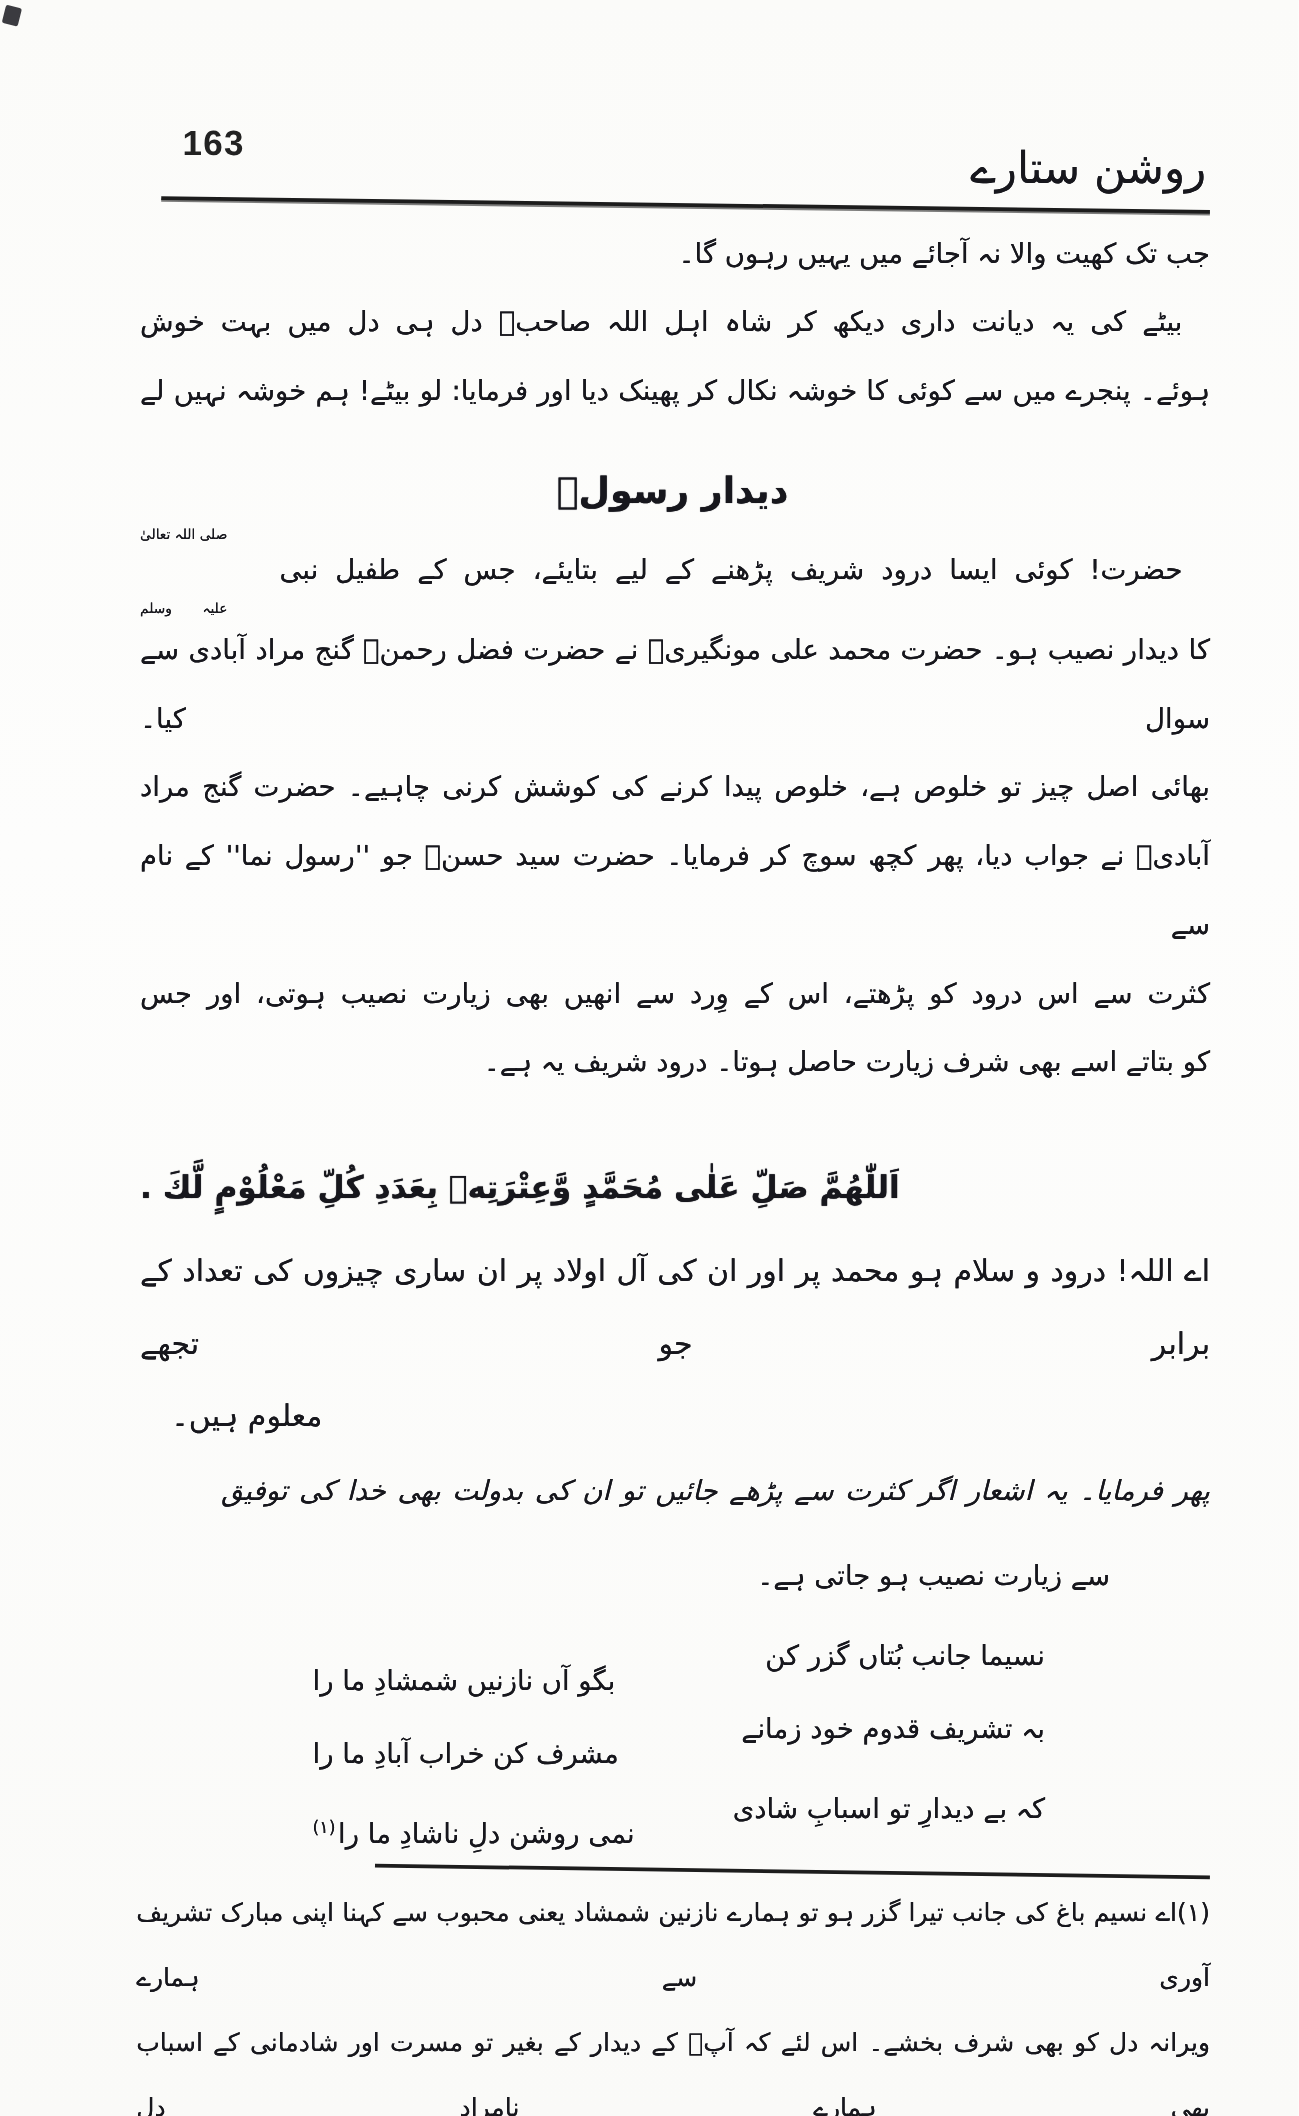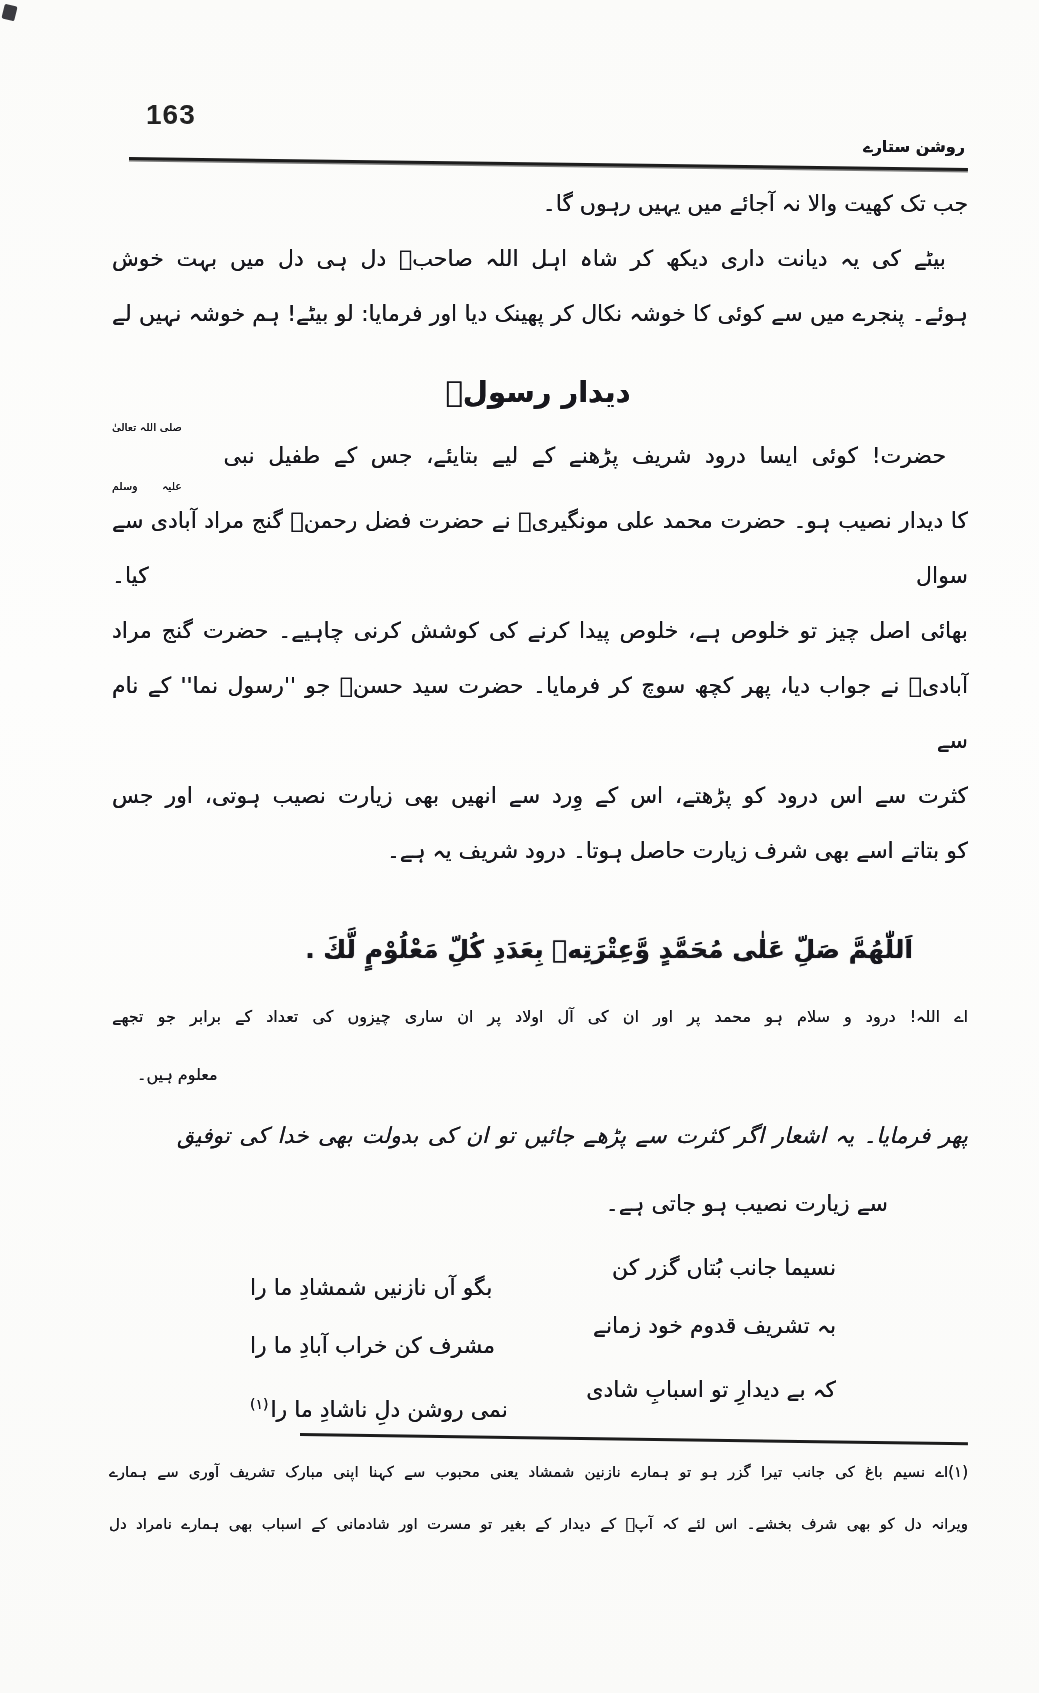--- a/index.html
+++ b/index.html
@@ -13,22 +13,22 @@
     background:linear-gradient(180deg,#fbfbf9 0%,#fdfdfc 40%,#fafaf8 100%);
     color:#17171d;direction:rtl;
   }
   .speck{position:absolute;top:5px;left:3px;width:13px;height:15px;background:#26262b;border-radius:2px;transform:rotate(14deg);opacity:.9;}
   
   .pageno{
     position:absolute;top:99px;left:146px;
     font-family:"Liberation Sans",sans-serif;font-size:28px;letter-spacing:1px;color:#222;direction:ltr;font-weight:bold;
   }
   .booktitle{
-    position:absolute;top:124px;right:74px;
-    font-size:16px;font-weight:bold;line-height:46px;
+    position:absolute;top:112px;right:74px;
+    font-size:35px;font-weight:normal;line-height:46px;
     text-shadow:0 0 .5px currentColor;
   }
   .header-rule{
     position:absolute;top:157px;left:129px;width:839px;height:3px;
     background:#1c1c1c;transform:rotate(0.75deg);transform-origin:left center;
     box-shadow:0 1.5px 0 rgba(20,20,20,.55);
   }
   
   .content{position:absolute;top:176px;left:112px;width:856px;}
   .line{font-size:22px;line-height:55px;text-shadow:0 0 .5px currentColor;}
@@ -42,41 +42,41 @@
     text-shadow:0 0 .6px currentColor;
   }
   .hon{
     display:inline-flex;flex-direction:column;justify-content:center;
     font-size:11px;line-height:13px;text-align:center;vertical-align:middle;
     margin-right:6px;
     gap:46px;
   }
   .arabic{
     margin-top:42px;margin-right:55px;
-    font-size:25px;font-weight:bold;line-height:60px;text-align:right;
+    font-size:25px;font-weight:bold;line-height:60px;text-align:left;
     text-shadow:0 0 .7px currentColor;
   }
-  .small{font-size:16px;line-height:58px;}
+  .small{font-size:24px;line-height:58px;}
   .transl-1{margin-top:8px;}
   .transl-2{margin-left:25px;}
   .parad-1{margin-top:4px;margin-left:0;margin-right:0;padding-left:65px;font-style:italic;}
   .parad-2{margin-top:16px;margin-right:80px;line-height:50px;}
   .verses{margin-top:10px;margin-right:132px;margin-left:138px;}
   .verse-row{display:flex;justify-content:space-between;align-items:baseline;line-height:58px;font-size:22px;}
   .misra{white-space:nowrap;text-shadow:0 0 .5px currentColor;}
   .misra-second{position:relative;top:20px;}
   .fn-ref-sup{font-size:14px;vertical-align:super;margin-right:2px;}
   .footnote-rule{
     width:668px;height:2.5px;background:#1d1d1d;
     margin:14px 188px 0 0;  
     margin-right:0;margin-left:auto;
     transform:rotate(0.8deg);transform-origin:left center;
   }
   .footnote{margin-top:10px;margin-left:-30px;}
-  .fn-line{font-size:15px;line-height:52px;text-shadow:0 0 .4px currentColor;margin-left:27px;}
+  .fn-line{font-size:20px;line-height:52px;text-shadow:0 0 .4px currentColor;margin-left:27px;}
 </style>
 </head>
 <body>
 
 <div class="page">
   <div class="speck"></div>
 
   <div class="pageno">163</div>
   <div class="booktitle">روشن ستارے</div>
   <div class="header-rule"></div>

